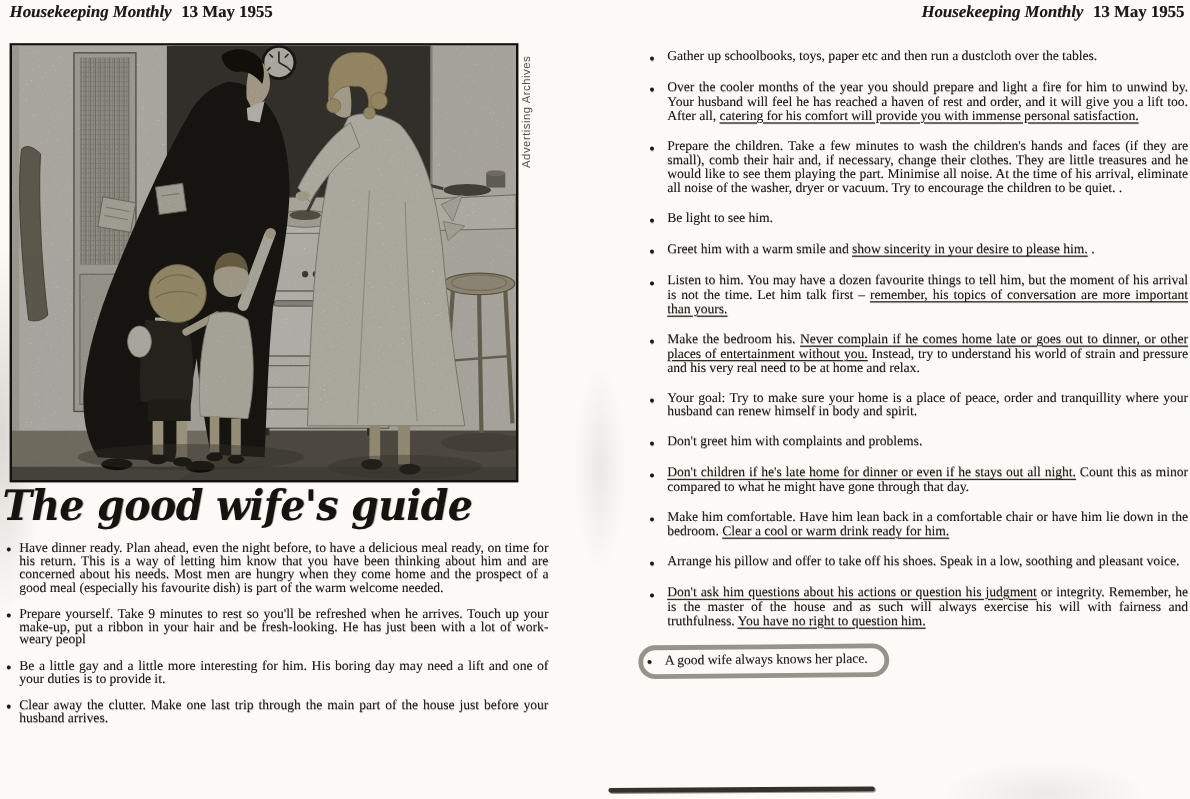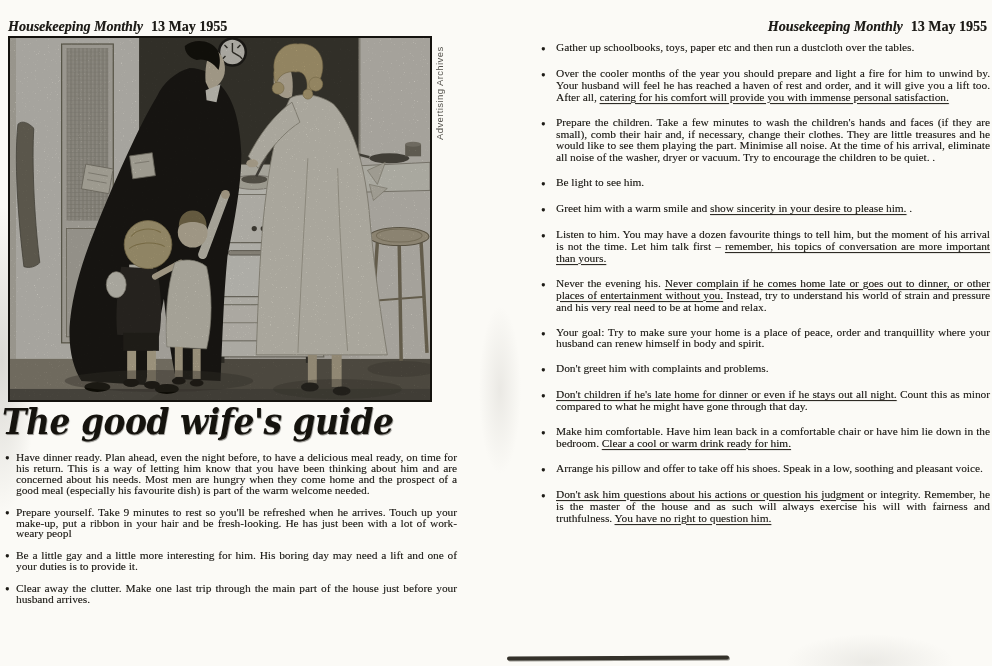--- a/index.html
+++ b/index.html
@@ -5,21 +5,21 @@
   html,body{margin:0;padding:0;}
   body{
     width:992px;height:666px;position:relative;overflow:hidden;
     font-family:"Liberation Serif", serif;color:#1c1a16;
     background:
       radial-gradient(ellipse 50px 220px at 2px 360px, rgba(120,118,110,0.25), transparent 70%),
       radial-gradient(ellipse 30px 120px at 500px 390px, rgba(140,136,128,0.15), transparent 70%),
       radial-gradient(ellipse 120px 40px at 870px 662px, rgba(120,118,110,0.12), transparent 70%),
       #fbfaf6;
   }
-  .hdr{position:absolute;top:19px;font-size:14px;font-weight:bold;white-space:nowrap;
+  .hdr{position:absolute;top:3px;font-size:14px;font-weight:bold;white-space:nowrap;
        text-shadow:0.3px 0.3px 0.4px rgba(30,28,22,0.5);}
   .hdr .mag{font-style:italic;}
   .hdr .date{margin-left:8px;}
   .hdr-left{left:8px;}
   .hdr-right{right:5px;}
 
   .figure{position:absolute;left:8px;top:36px;width:424px;height:366px;
           border:2px solid #14120e;box-sizing:border-box;background:#dcd8cf;}
   .figure svg{display:block;width:100%;height:100%;}
 
@@ -249,21 +249,21 @@
     <div class="g-item">
       <span class="dot">●</span>
       <span class="txt"><span>Greet him with a warm smile and </span><span class="u">show sincerity in your desire to please him.</span><span> .</span></span>
     </div>
     <div class="g-item">
       <span class="dot">●</span>
       <span class="txt"><span>Listen to him. You may have a dozen favourite things to tell him, but the moment of his arrival is not the time. Let him talk first – </span><span class="u">remember, his topics of conversation are more important than yours.</span></span>
     </div>
     <div class="g-item">
       <span class="dot">●</span>
-      <span class="txt"><span>Never the evening his. </span><span class="u">Never complain if he comes home late or goes out to dinner, or other places of entertainment without you.</span><span> Instead, try to understand his world of strain and pressure and his very real need to be at home and relax.</span></span>
+      <span class="txt"><span>Make the bedroom his. </span><span class="u">Never complain if he comes home late or goes out to dinner, or other places of entertainment without you.</span><span> Instead, try to understand his world of strain and pressure and his very real need to be at home and relax.</span></span>
     </div>
     <div class="g-item">
       <span class="dot">●</span>
       <span class="txt"><span>Your goal: Try to make sure your home is a place of peace, order and tranquillity where your husband can renew himself in body and spirit.</span></span>
     </div>
     <div class="g-item">
       <span class="dot">●</span>
       <span class="txt"><span>Don't greet him with complaints and problems.</span></span>
     </div>
     <div class="g-item">
@@ -275,15 +275,16 @@
       <span class="txt"><span>Make him comfortable. Have him lean back in a comfortable chair or have him lie down in the bedroom. </span><span class="u">Clear a cool or warm drink ready for him.</span></span>
     </div>
     <div class="g-item">
       <span class="dot">●</span>
       <span class="txt"><span>Arrange his pillow and offer to take off his shoes. Speak in a low, soothing and pleasant voice.</span></span>
     </div>
     <div class="g-item">
       <span class="dot">●</span>
       <span class="txt"><span class="u">Don't ask him questions about his actions or question his judgment</span><span> or integrity. Remember, he is the master of the house and as such will always exercise his will with fairness and truthfulness. </span><span class="u">You have no right to question him.</span></span>
     </div>
+    <div class="g-item circled"><span class="circle-wrap"><span class="dot">●</span><span class="ctxt"><span>A good wife always knows her place.</span></span></span></div>
   </div>
 
 <div class="rule"></div>
 
 </body></html>

